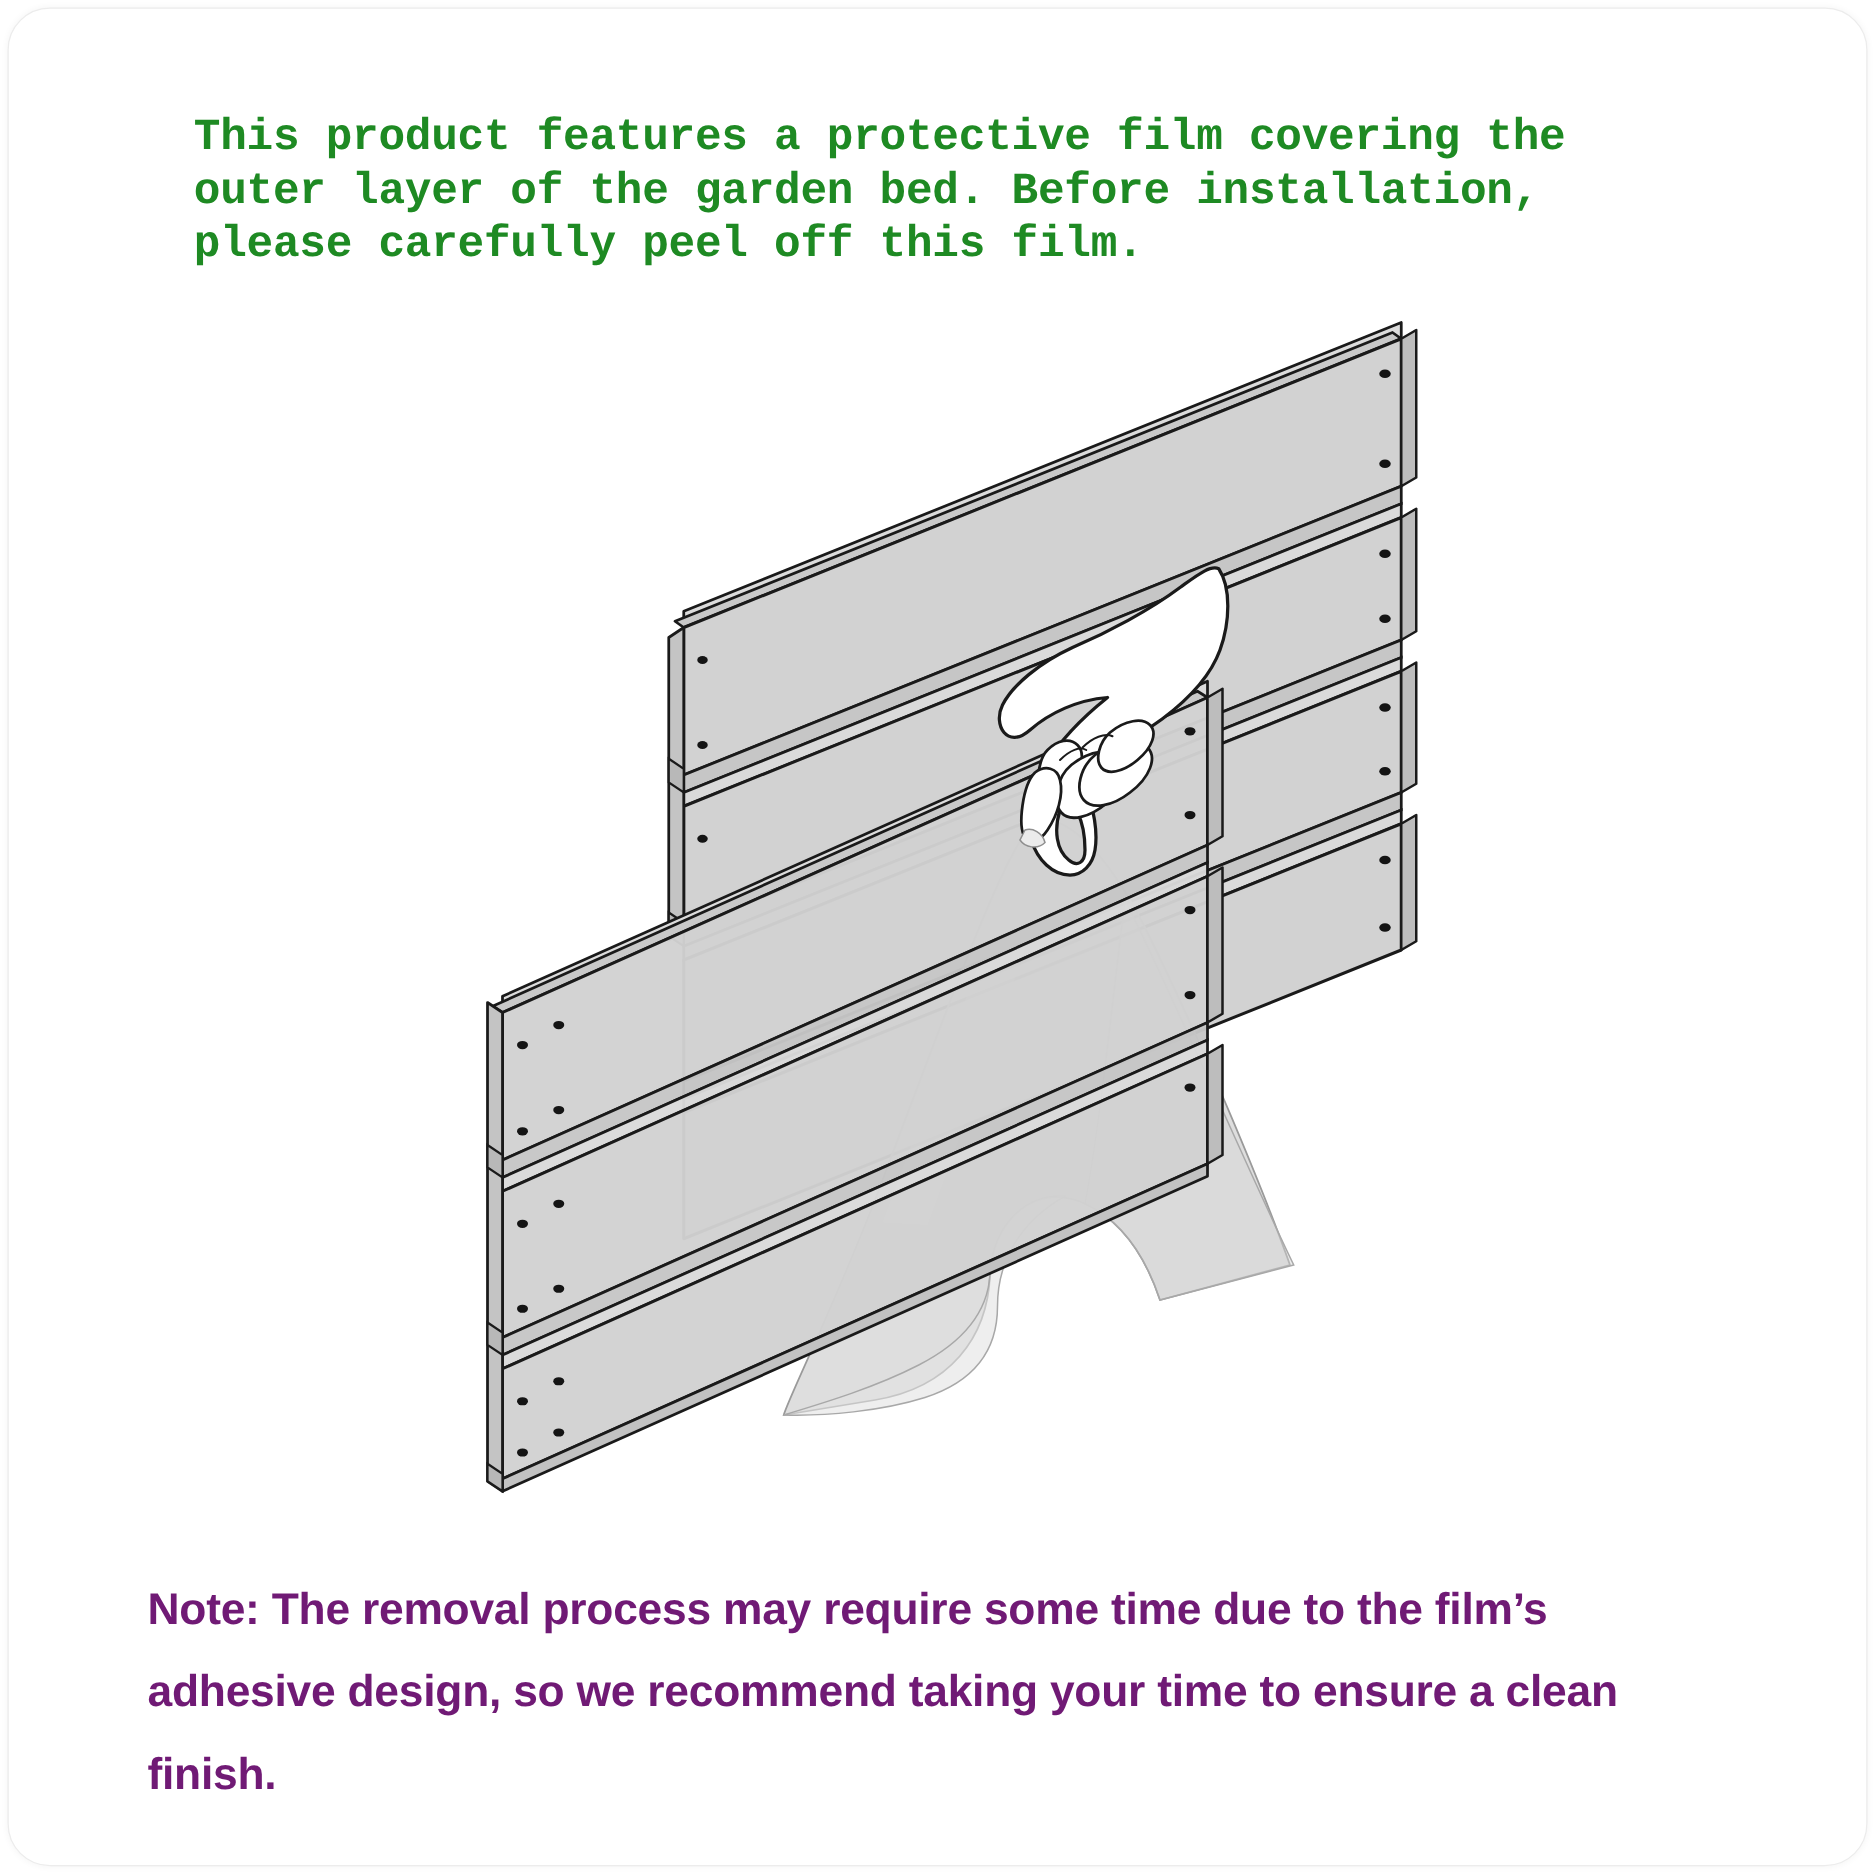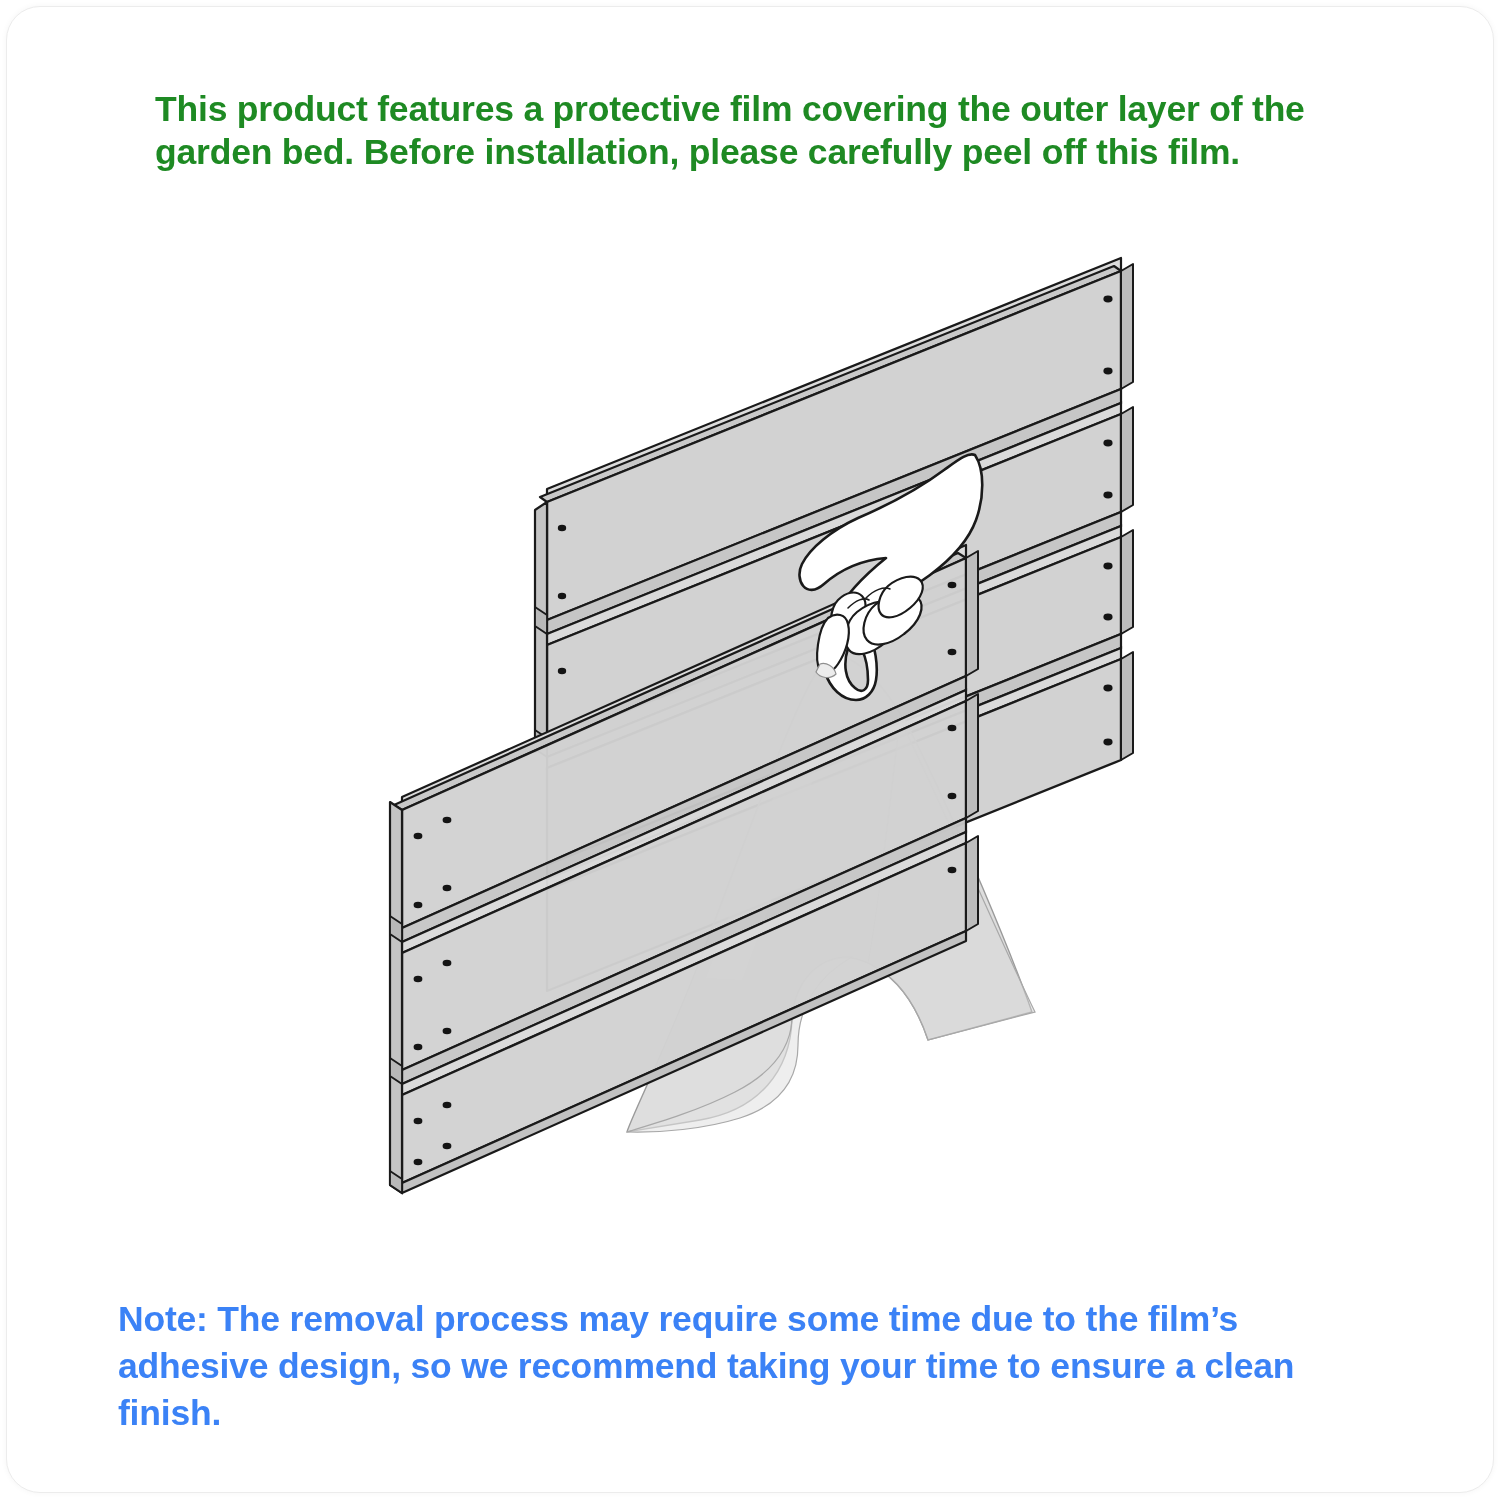--- a/index.html
+++ b/index.html
@@ -32,37 +32,37 @@
     border: 1px solid #ececec;
     box-shadow: 0 0 6px rgba(0,0,0,0.045);
     box-sizing: border-box;
   }
   .headline {
     position: absolute;
     left: 155px;
     top: 88px;
     width: 1215px;
     color: #1e8a23;
-    font-family: Liberation Sans, sans-serif;
+    font-family: Liberation Mono, monospace;
     font-weight: bold;
     font-size: 35.5px;
     line-height: 43px;
     letter-spacing: -0.2px;
     white-space: pre-line;
   }
   .note {
     position: absolute;
     left: 118px;
-    top: 1296px;
+    top: 1254px;
     width: 1280px;
-    color: #3b82f6;
+    color: #701a75;
     font-family: "Liberation Sans", sans-serif;
     font-weight: bold;
     font-size: 35.5px;
-    line-height: 47px;
+    line-height: 66px;
     letter-spacing: -0.2px;
     white-space: pre-line;
   }
   #illustration {
     position: absolute;
     left: 0;
     top: 0;
     width: 1500px;
     height: 1499px;
   }

